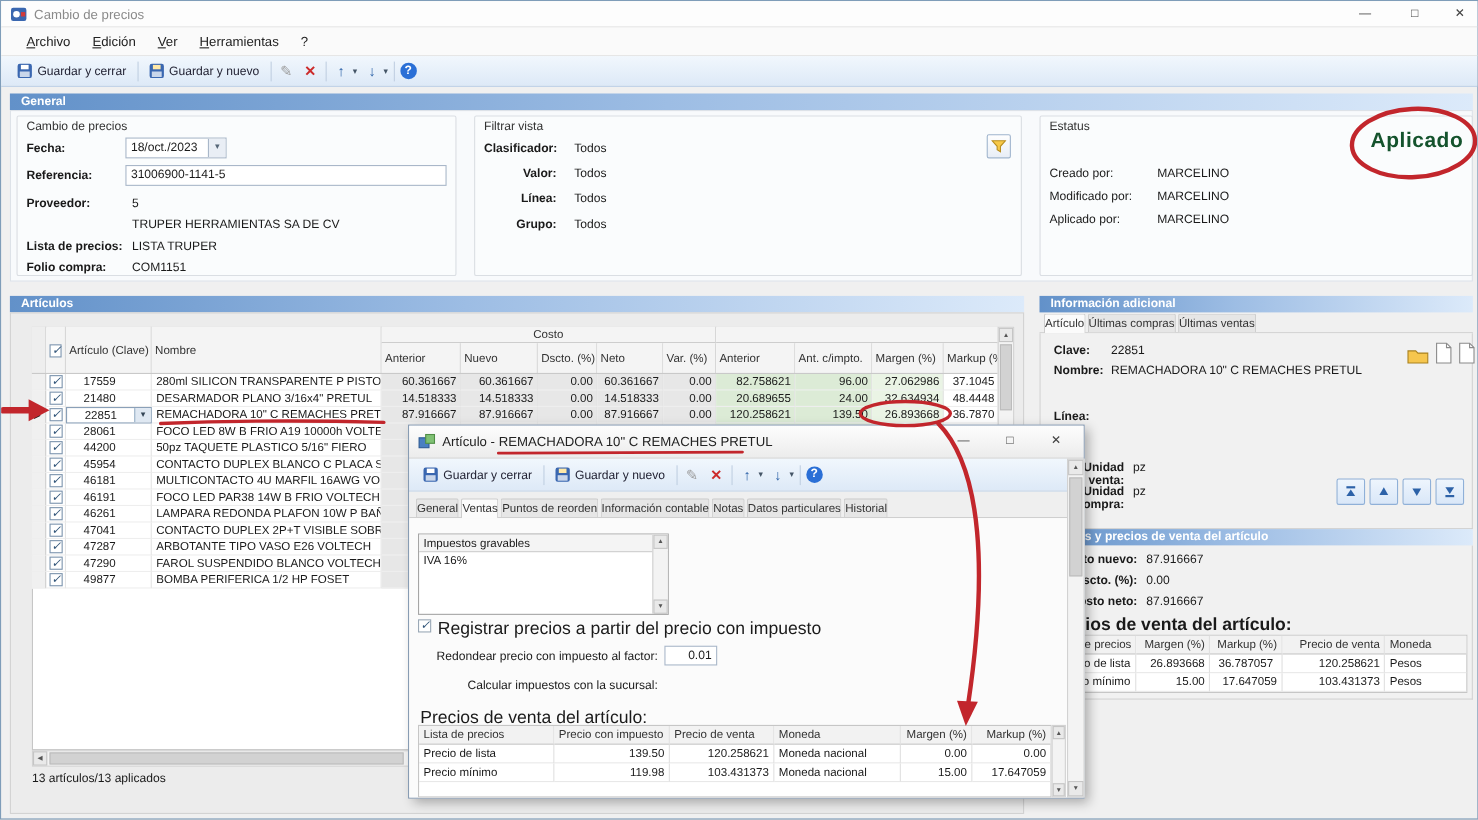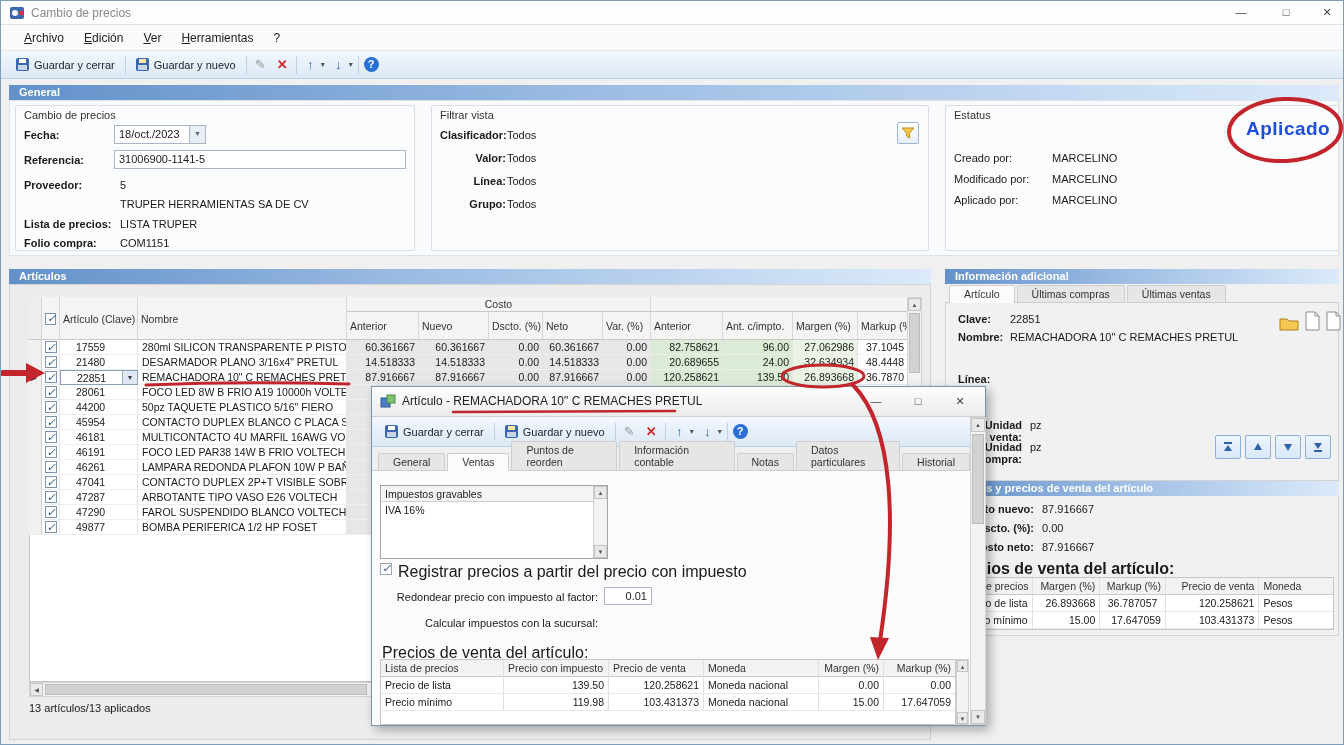--- a/index.html
+++ b/index.html
@@ -38,25 +38,25 @@
 .grp{position:absolute;border:1px solid #dadee3;border-radius:2px;background:rgba(255,255,255,.35)}
 .gtitle{position:absolute;left:8px;top:3px;color:#333}
 .flabel{position:absolute;font-weight:bold}
 .fval{position:absolute}
 .combo{position:absolute;background:#fff;border:1px solid #a9b7c9;line-height:17px;padding:0 18px 0 4px;overflow:hidden;white-space:nowrap}
 .combo::after{content:"▼";position:absolute;right:0;top:0;bottom:0;width:15px;background:#e9eef5;border-left:1px solid #a9b7c9;font-size:7px;color:#567;text-align:center;line-height:16px}
 .tbox{position:absolute;background:#fff;border:1px solid #a9b7c9;line-height:17px;padding:0 4px;white-space:nowrap}
 
 .frow{height:23px;display:flex;align-items:center}
 .flab{width:66px;text-align:right;font-weight:bold}
-.fvv{margin-left:1px}
+.fvv{margin-left:16px}
 .srow{height:21px;display:flex;align-items:center}
 .slab{width:92px;font-weight:normal}
 .svv{margin-left:6px}
-#stamp{font-size:19px;font-weight:bold;color:#1d4ed8;letter-spacing:.5px}
+#stamp{font-size:19px;font-weight:bold;color:#14532d;letter-spacing:.5px}
 
 #filterbtn{position:absolute;width:22px;height:22px;background:linear-gradient(#fefefe,#e8eef6);border:1px solid #9fb4cd;border-radius:2px;display:flex;align-items:center;justify-content:center}
 
 #apanel{left:8px;top:283px;width:922px;height:456px;background:#ececec;border:1px solid #d3d3d3}
 #agrid-bg{left:28px;top:296px;width:878px;height:385px;background:#fff;border:1px solid #c6c6c6}
 .hc{position:absolute;background:#f4f4f4;border-right:1px solid #d7d7d7;font-size:10.5px;color:#333;overflow:hidden;white-space:nowrap;display:flex;align-items:center;padding:0 3px}
 .hc.bb{border-bottom:1px solid #c9c9c9}
 .arow{display:flex;height:15px;background:#fff}
 .ac{border-right:1px solid #e4e4e4;border-bottom:1px solid #eee;font-size:10.5px;line-height:14px;overflow:hidden;white-space:nowrap;height:15px}
 .num{text-align:right;padding-right:3px}
@@ -74,21 +74,21 @@
 .arow.selected .w-gut{position:relative}
 .arow.selected .w-gut::after{content:"▶";position:absolute;left:2px;top:0;font-size:8px;color:#111;line-height:15px}
 .arow.selected .w-clave{position:relative;border:1px solid #8aa0b8;background:#fff}
 .arow.selected .w-clave::after{content:"▼";position:absolute;right:0;top:0;width:14px;height:13px;background:#dfe8f2;border-left:1px solid #9ab0c6;font-size:7px;text-align:center;line-height:13px;color:#345}
 
 .sbv,.sbh{position:absolute;background:#f3f3f3;border:1px solid #d2d2d2}
 .sbtn{position:absolute;background:#e9e9e9;border:1px solid #c5c5c5;font-size:6px;color:#555;text-align:center;line-height:12px}
 .sthumb{position:absolute;background:#d2d2d2;border:1px solid #bcbcbc}
 
 #infotabs{left:944px;top:284px;width:394px;height:18px;border-bottom:1px solid #cfcfcf;display:flex;align-items:flex-end;padding-left:4px;gap:2px}
-.itab,.dtab{display:inline-block;padding:2px 14px;font-size:10.5px;background:#e6e6e6;border:1px solid #cdcdcd;border-bottom:none;border-radius:2px 2px 0 0;color:#333}
+.itab,.dtab{display:inline-block;padding:2px 0;font-size:10.5px;background:#e6e6e6;border:1px solid #cdcdcd;border-bottom:none;border-radius:2px 2px 0 0;color:#333}
 .itab.active,.dtab.active{background:#fbfbfb;position:relative;top:1px;padding-bottom:3px}
 #infobody{left:944px;top:302px;width:394px;height:178px;background:#f1f1f1;border:1px solid #d3d3d3;border-top:none}
 #costosbody{left:944px;top:495px;width:394px;height:140px;background:#f1f1f1;border:1px solid #d3d3d3;border-top:none}
 .ptbl{position:absolute;background:#fff;border:1px solid #c6c6c6}
 .ptr{display:flex}
 .ptc{border-right:1px solid #e0e0e0;border-bottom:1px solid #e8e8e8;font-size:10.5px;overflow:hidden;white-space:nowrap;padding:0 4px;line-height:16px}
 .pth{background:#f2f2f2;border-bottom:1px solid #c9c9c9;color:#333}
 .navbtn{position:absolute;width:26px;height:24px;background:linear-gradient(#eef5fd,#d9e7f8);border:1px solid #8fb0d8;border-radius:2px;display:flex;align-items:center;justify-content:center}
 
 #dialog{position:absolute;left:370px;top:385px;width:615px;height:340px;background:#f3f3f3;border:1px solid #7d93ad;box-shadow:4px 4px 10px rgba(0,0,0,.3);z-index:20}

